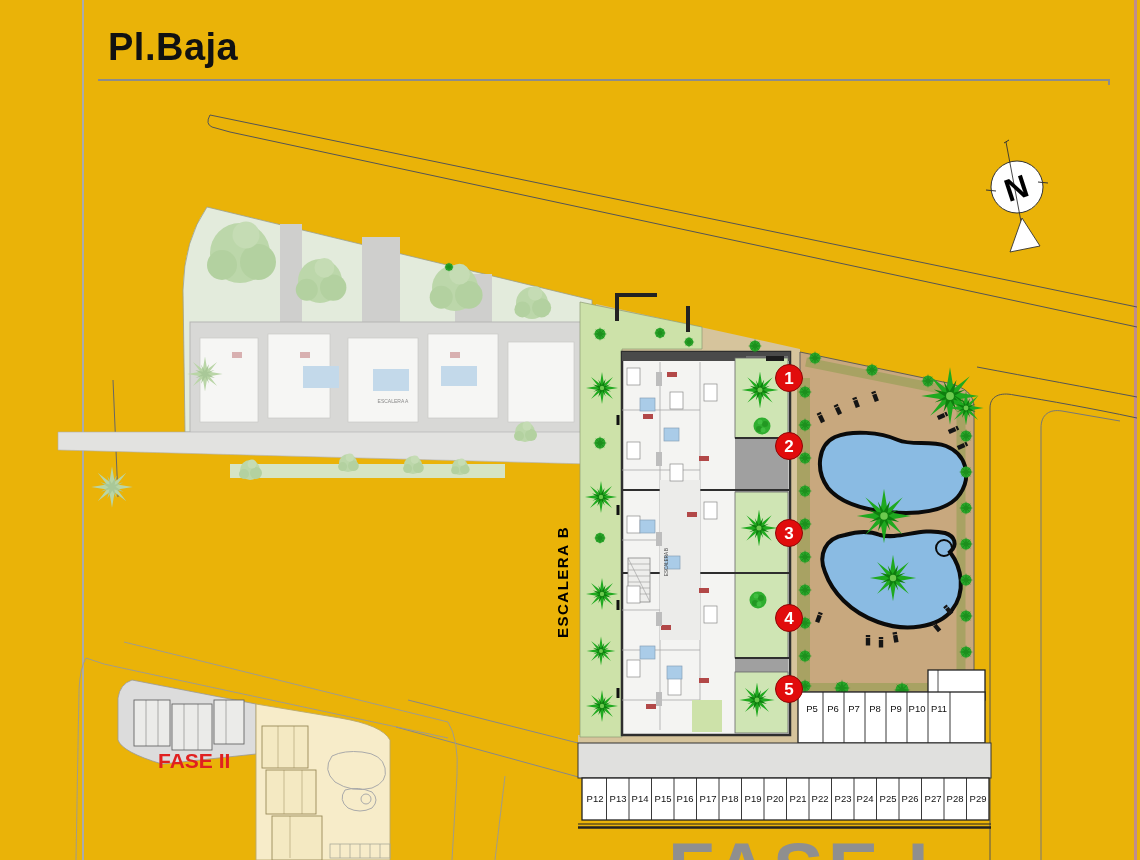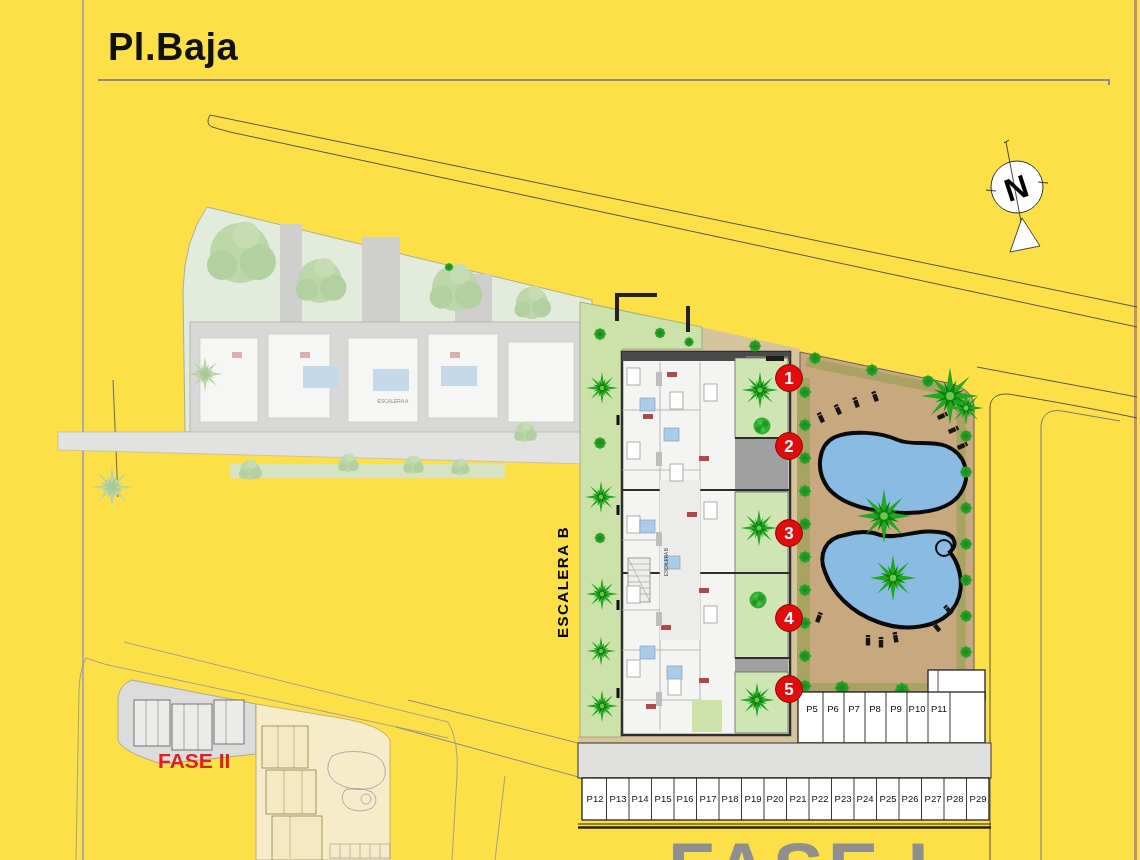--- a/index.html
+++ b/index.html
@@ -1,16 +1,16 @@
 <!DOCTYPE html>
 <html><head>
 <meta charset="utf-8">
 <style>
   html,body{margin:0;padding:0;background:#fff;}
-  #stage{position:relative;width:1140px;height:860px;background:#fde047;overflow:hidden;
+  #stage{position:relative;width:1140px;height:860px;background:#eab308;overflow:hidden;
          font-family:"Liberation Sans", sans-serif;}
   #plan-svg{position:absolute;left:0;top:0;}
   .page-title{position:absolute;left:108px;top:26px;font-size:38px;font-weight:bold;color:#111;
               letter-spacing:0.5px;}
   .v-line-left{position:absolute;left:82px;top:0;width:2px;height:860px;background:#ababab;}
   .v-line-right{position:absolute;left:1134px;top:0;width:3px;height:860px;background:#c08c8c;}
   .h-rule{position:absolute;left:98px;top:79px;width:1012px;height:2px;background:#8c8c8c;}
   .h-rule-tick{position:absolute;left:1108px;top:79px;width:2px;height:6px;background:#8c8c8c;}
   text{font-family:"Liberation Sans", sans-serif;}
   .mono{font-family:"Liberation Mono", monospace;}

